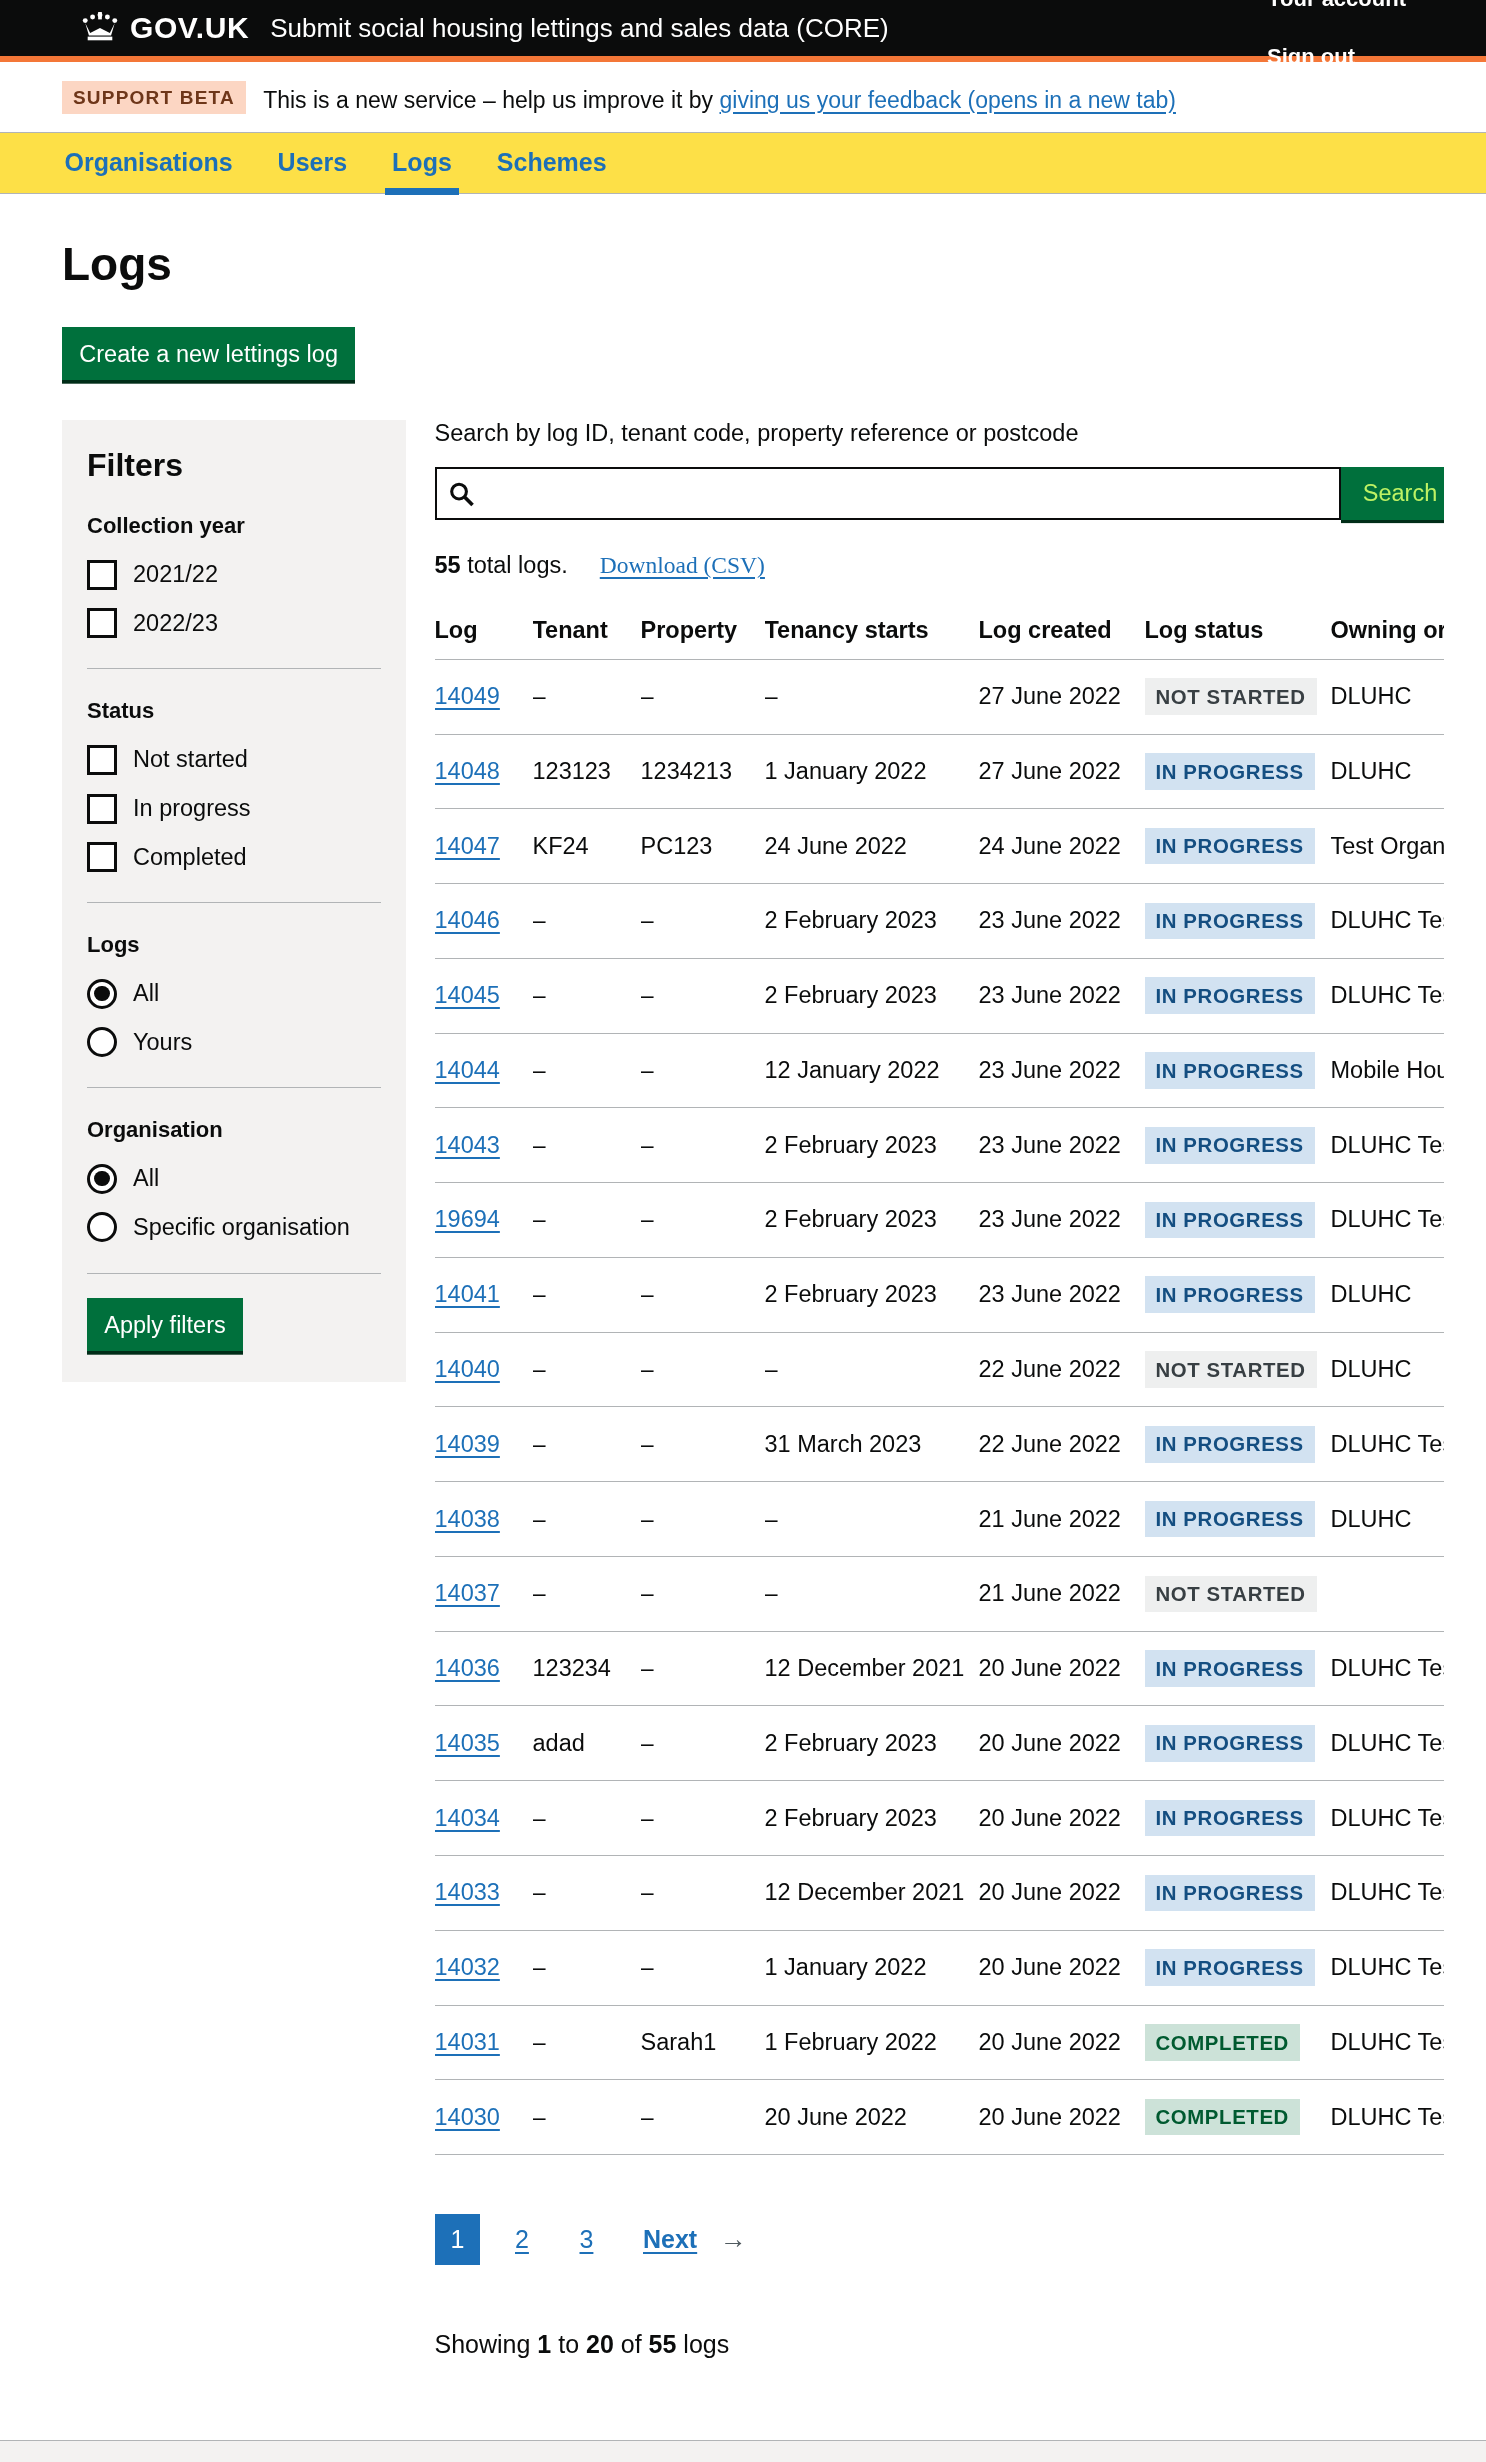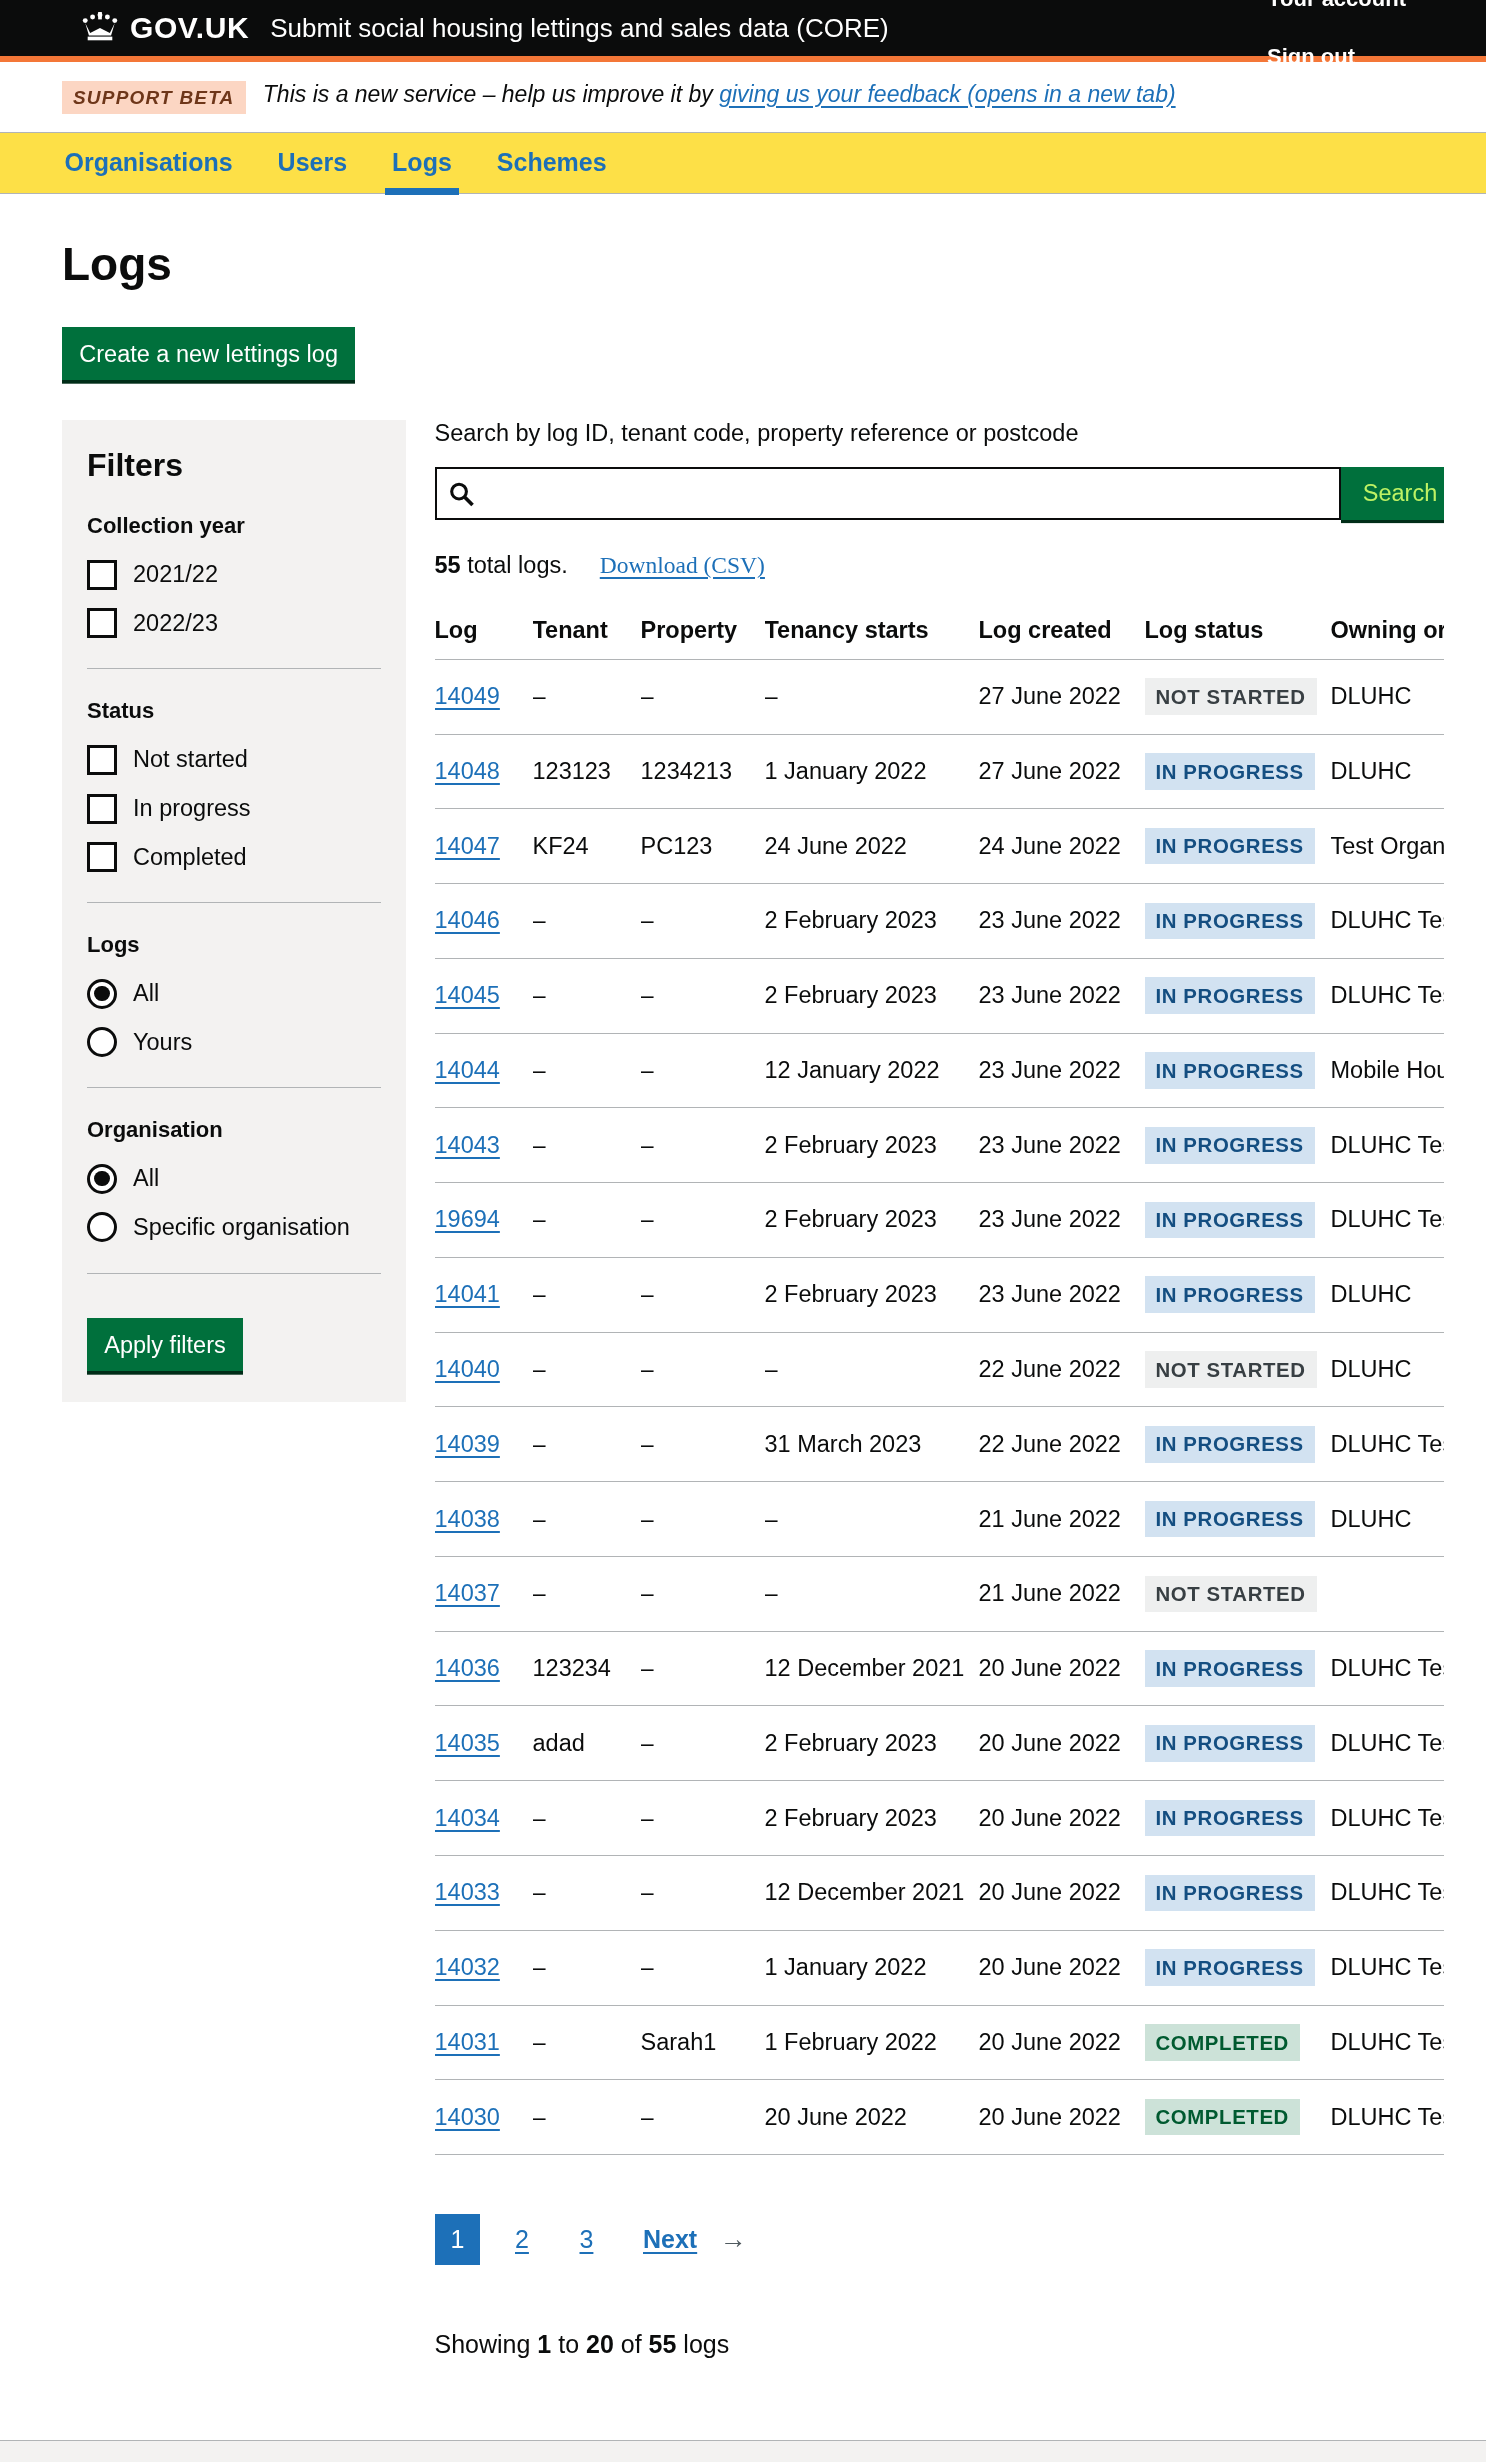--- a/index.html
+++ b/index.html
@@ -16,21 +16,21 @@
     padding:0 80px; border-bottom:6.2px solid #f47738; }
   .header-left { display:flex; align-items:center; }
   .crown { width:40px; height:32px; margin-right:10px; flex:none; }
   .govuk-logo-text { color:#fff; font-weight:bold; font-size:30px; letter-spacing:0.6px; }
   .service-name { color:#fff; font-size:26px; margin-left:21px; white-space:nowrap; }
   .header-right { margin-left:auto; display:flex; gap:32px;flex-direction:column; }
   .header-right a { color:#fff; font-weight:bold; font-size:22px; text-decoration:none; }
 
   
   .phase-banner { padding:18.6px 62px; border-bottom:0.6px solid #b1b4b6;
-    display:flex; align-items:flex-start;font-style:italic; }
+    display:flex; align-items:flex-end; }
   .phase-tag { background:#fcd6c3; color:#6e3619; font-weight:bold; font-size:19px;
     letter-spacing:1.2px; padding:6.2px 11px 5px; margin-right:17.3px; white-space:nowrap; }
   .phase-text { font-size:23px; }
   .phase-text a { color:#1d70b8; }
 
   
   .primary-nav { background:#fde047; padding:0 62px; border-bottom:1.9px solid #b1b4b6; }
   .primary-nav ul { list-style:none; display:flex; gap:40px; }
   .nav-item { position:relative; display:block; padding:15px 2.5px 16px; color:#1d70b8;
     font-weight:bold; font-size:25px; text-decoration:none; }
@@ -54,21 +54,21 @@
   .filter-group h3 { font-size:22px; font-weight:bold; margin-bottom:21px; }
   .opt { display:flex; align-items:center; gap:16px; margin-bottom:18.6px; font-size:23.5px; }
   .opt:last-child { margin-bottom:0; }
   .opt input { appearance:none; -webkit-appearance:none; width:30px; height:30px;
     border:3.1px solid #0b0c0c; background:#fff; flex:none; cursor:pointer; position:relative; }
   .opt input[type="radio"] { border-radius:50%; }
   .opt input[type="radio"]:checked::after { content:""; position:absolute; inset:4.3px;
     border-radius:50%; background:#0b0c0c; }
   .opt input[type="checkbox"]:checked::after { content:"✓"; position:absolute; inset:0;
     font-size:25px; font-weight:bold; text-align:center; line-height:25px; }
-  .apply-wrap { border-top:1.2px solid #b1b4b6; margin-top:31px; padding-top:44px; }
+  .apply-wrap { border-top:1.2px solid #b1b4b6; margin-top:31px; padding-top:24px; }
 
   
   .results { flex:1; margin-left:28.5px; min-width:0; }
   .search-label { font-size:23.5px; margin-bottom:20px; display:block; }
   .search-row { display:flex; }
   .search-box { position:relative; flex:1; }
   .search-box svg { position:absolute; left:13.6px; top:50%; transform:translateY(-50%); }
   .search-input { width:100%; height:53px; border:2.5px solid #0b0c0c; font-size:23.5px;
     font-family:inherit; padding:0 12.4px 0 52px; background:#fff; }
   .search-btn { flex:none; width:103px; height:53px; background:#00703c; color:#bef264;

